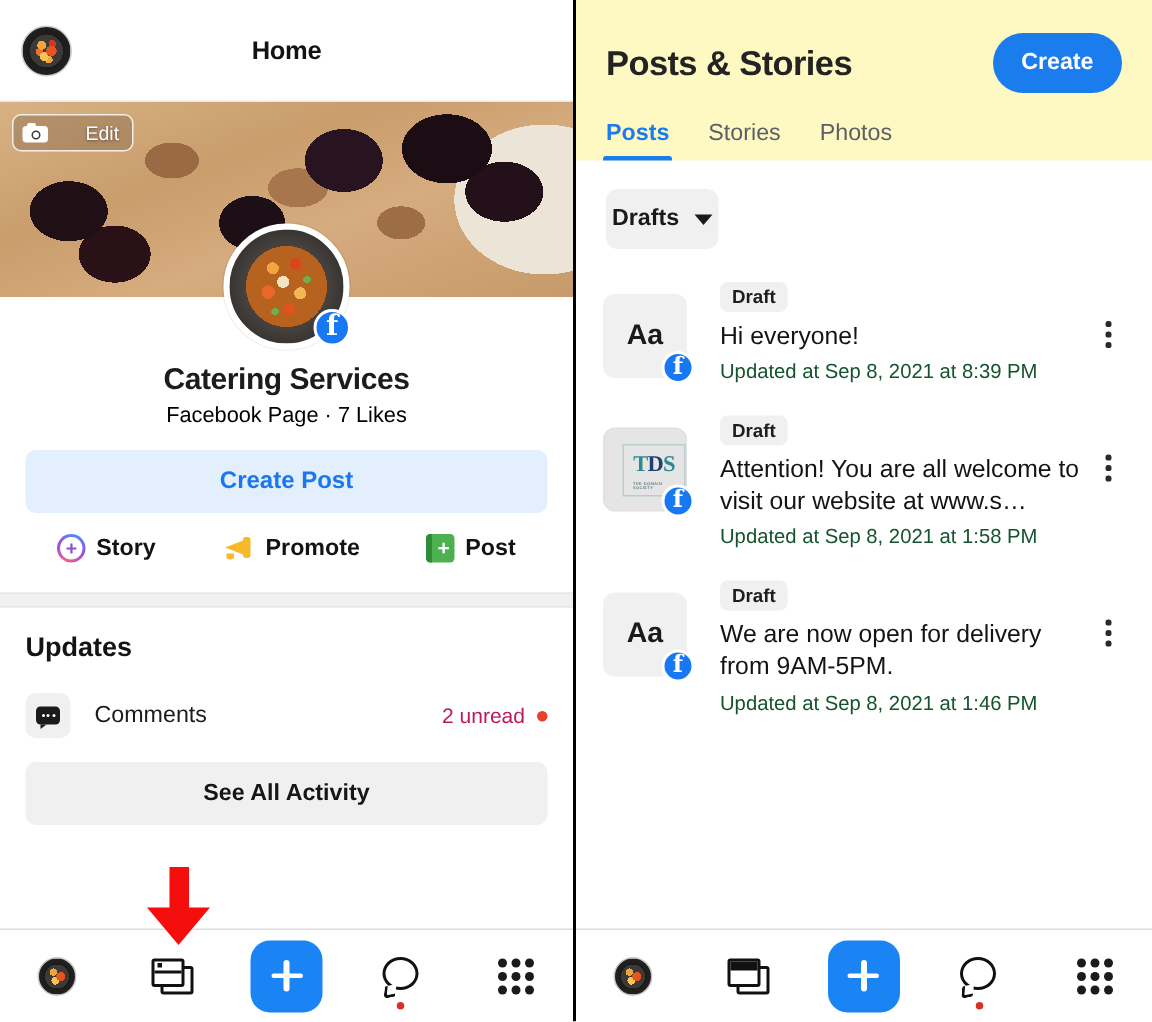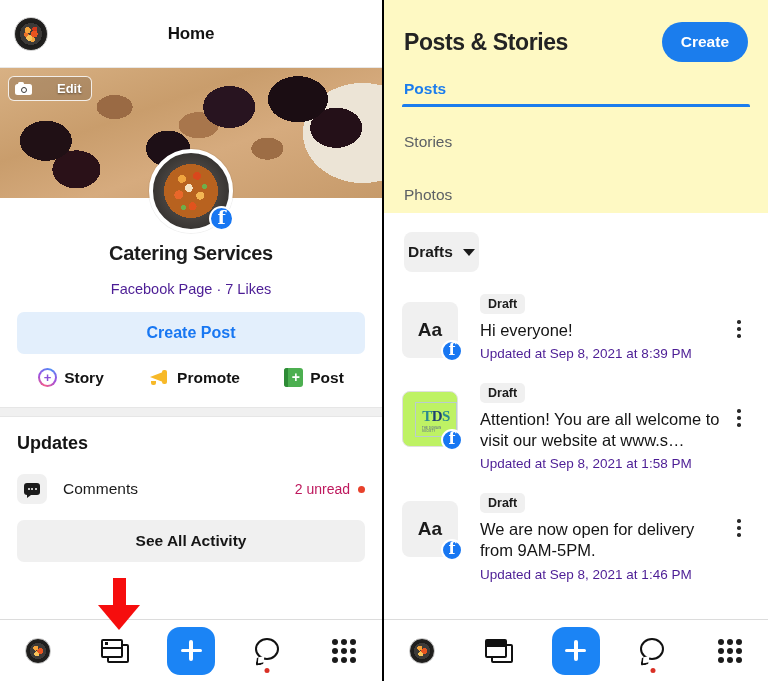--- a/index.html
+++ b/index.html
@@ -62,21 +62,21 @@
       linear-gradient(160deg, #d8b184 0%, #c99d6c 35%, #d6ab7e 60%, #c69a6a 100%);
   }
   .edit-btn {
     position: absolute; left: 8px; top: 8px;
     display: flex; align-items: center; gap: 5px;
     padding: 4px 9px 4px 6px;
     border: 1px solid rgba(255,255,255,0.85);
     border-radius: 6px;
     background: rgba(60,45,35,0.22);
   }
-  .edit-btn .label { color: #fff; font-size: 13px; font-weight: bold;
+  .edit-btn .label { color: #fff; font-size: 13px; font-weight: normal;
      text-shadow: 0 1px 2px rgba(0,0,0,.45); padding-left: 20px; }
   .cam-ic { width: 17px; height: 13px; position: relative; }
   .cam-ic .body { position:absolute; left:0; bottom:0; width:17px; height:11px;
      background:#fff; border-radius:2.5px; }
   .cam-ic .hump { position:absolute; left:3px; top:0; width:6px; height:3px;
      background:#fff; border-radius:1.5px 1.5px 0 0; }
   .cam-ic .lens { position:absolute; left:5.5px; bottom:2.5px; width:6px; height:6px;
      border-radius:50%; border:1.6px solid #3a3a3a; background:transparent; }
 
   .profile-pic-wrap {
@@ -103,21 +103,21 @@
     width: 25px; height: 25px; border-radius: 50%;
     background: #1877f2; border: 2.5px solid #fff;
     display: flex; align-items: center; justify-content: center;
     color: #fff; font-size: 19px; font-weight: bold;
     font-family: "DejaVu Serif", serif; line-height: 1;
   }
   .fb-badge span { transform: translateY(-1px); }
 
   .profile-info { padding-top: 44px; text-align: center; }
   .page-name { font-size: 20px; font-weight: bold; color: #1c1c1c; letter-spacing: -0.3px; }
-  .page-meta { font-size: 14.5px; color: #4c1d95; margin-top: 16px; }
+  .page-meta { font-size: 14.5px; color: #000000; margin-top: 4px; }
 
   .create-post-btn {
     margin: 15px 17px 0 17px; height: 42px;
     background: #e3effc; border-radius: 7px;
     display: flex; align-items: center; justify-content: center;
     color: #1877f2; font-size: 16px; font-weight: bold;
   }
   .quick-actions {
     display: flex; align-items: center; justify-content: space-around;
     margin: 14px 16px 0 16px;
@@ -230,21 +230,21 @@
     width: 384px; height: 681px; background: #ffffff;
     display: flex; flex-direction: column; position: relative;
   }
   .r-header { background: #fef9c3; padding: 22px 20px 0 20px; }
   .r-head-row { display:flex; align-items:center; justify-content:space-between; }
   .r-title { font-size: 23px; font-weight: bold; color: #232323; letter-spacing:-0.4px; }
   .create-pill {
     background:#1b7ded; color:#fff; font-size:15.5px; font-weight:bold;
     padding: 11px 19px; border-radius: 22px;
   }
-  .r-tabs { display:flex; gap: 26px; margin-top: 18px; flex-direction: column; }
+  .r-tabs { display:flex; gap: 26px; margin-top: 18px; }
   .r-tab { font-size: 15.5px; color:#5c6065; padding-bottom: 9px; position:relative; }
   .r-tab.active { color:#1b7ded; font-weight:bold; }
   .r-tab.active::after { content:""; position:absolute; left:-2px; right:-2px; bottom:0;
      height:3px; background:#1b7ded; border-radius:2px 2px 0 0; }
 
   .drafts-row { padding: 19px 20px 0 20px; }
   .drafts-chip {
     display:inline-flex; align-items:center; gap:10px;
     background:#f0f0f0; border-radius:8px; padding: 11px 4px;
   }
@@ -253,21 +253,21 @@
      border-top:7px solid #1a1a1a; }
 
   .post-list { padding: 10px 0 0 0; }
   .post-item { display:flex; align-items:flex-start; padding: 10px 16px 10px 18px; }
   .thumb-wrap { position:relative; width:56px; height:56px; flex:0 0 56px; margin-top: 10px; }
   .thumb {
     width:56px; height:56px; border-radius:8px; background:#f0f0f0;
     display:flex; align-items:center; justify-content:center;
     font-size:19px; font-weight:bold; color:#1a1a1a;
   }
-  .thumb.tds { background:#bef264; border:1px solid #e0e0e0; flex-direction:column; gap:1px;padding-left:12px; }
+  .thumb.tds { background:#e5e5e5; border:1px solid #e0e0e0; flex-direction:column; gap:1px;padding-left:12px; }
   .tds-inner { border:1px solid #b9ccd0; padding: 5px 6px 3px 6px; display:flex;
      flex-direction:column; align-items:center; }
   .tds-letters { font-size:15px; font-weight:bold; letter-spacing:-0.5px;
      font-family:"Liberation Serif", serif; }
   .tds-letters .t { color:#2c8a8f; }
   .tds-letters .d { color:#1d3f72; }
   .tds-letters .s { color:#2c8a8f; }
   .tds-sub { font-size:2.6px; color:#6a7f86; letter-spacing:0.3px; margin-top:2px; }
   .thumb-fb {
     position:absolute; right:-5px; bottom:-4px; width:22px; height:22px; border-radius:50%;
@@ -275,21 +275,21 @@
     display:flex; align-items:center; justify-content:center;
     font-family:"DejaVu Serif", serif; font-size:16px; font-weight:bold; line-height:1;
   }
   .thumb-fb span { transform: translateY(-1px); }
   .post-body { flex:1; margin-left: 22px; padding-top: 2px; min-width:0; }
   .draft-badge {
     display:inline-block; background:#f0f0f0; border-radius:5px;
     padding: 3px 8px; font-size:12.5px; font-weight:bold; color:#1d1d1d;
   }
   .post-text { font-size:16.5px; color:#141414; margin-top:6px; line-height:1.28; }
-  .post-time { font-size:13.5px; color:#4c1d95; margin-top:5px; }
+  .post-time { font-size:13.5px; color:#14532d; margin-top:5px; }
   .kebab { width: 26px; flex:0 0 26px; display:flex; flex-direction:column;
      align-items:center; gap:3.5px; padding-top: 28px; }
   .kebab i { width:3.5px; height:3.5px; border-radius:50%; background:#2a2a2a; display:block; }
 </style>
 </head>
 <body>
 
 <div class="screen">
 
   <div class="left-panel">

